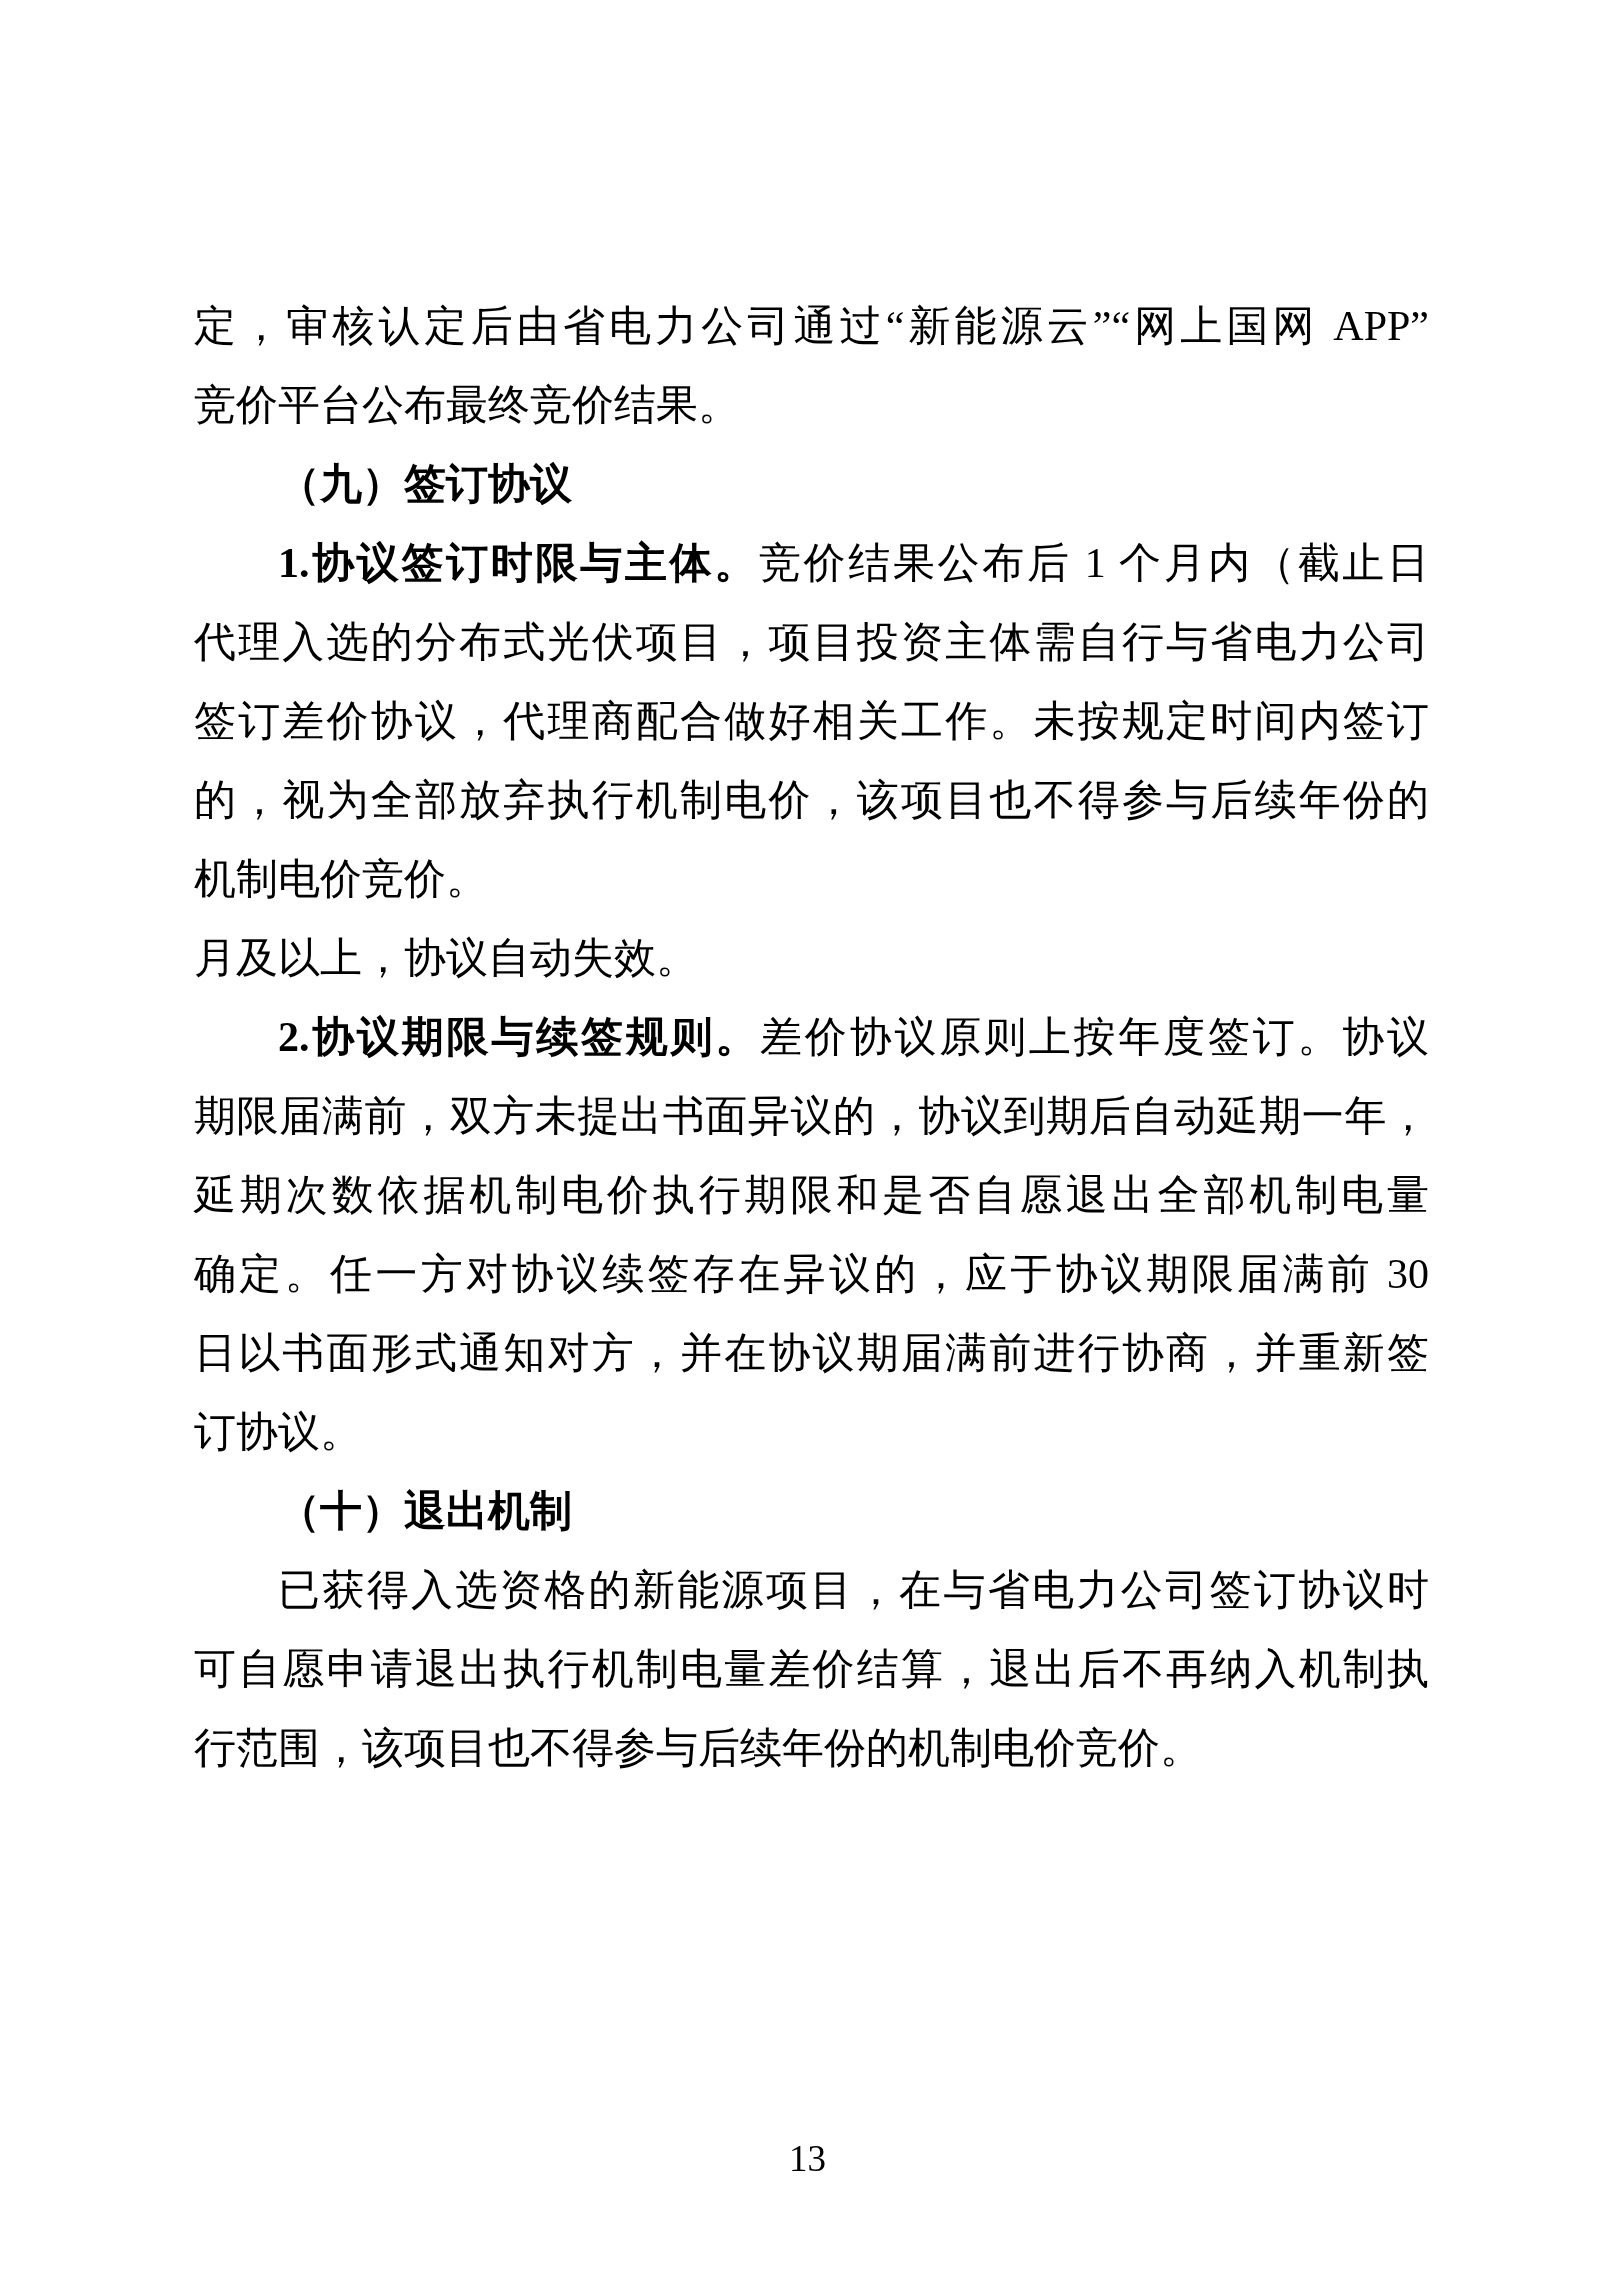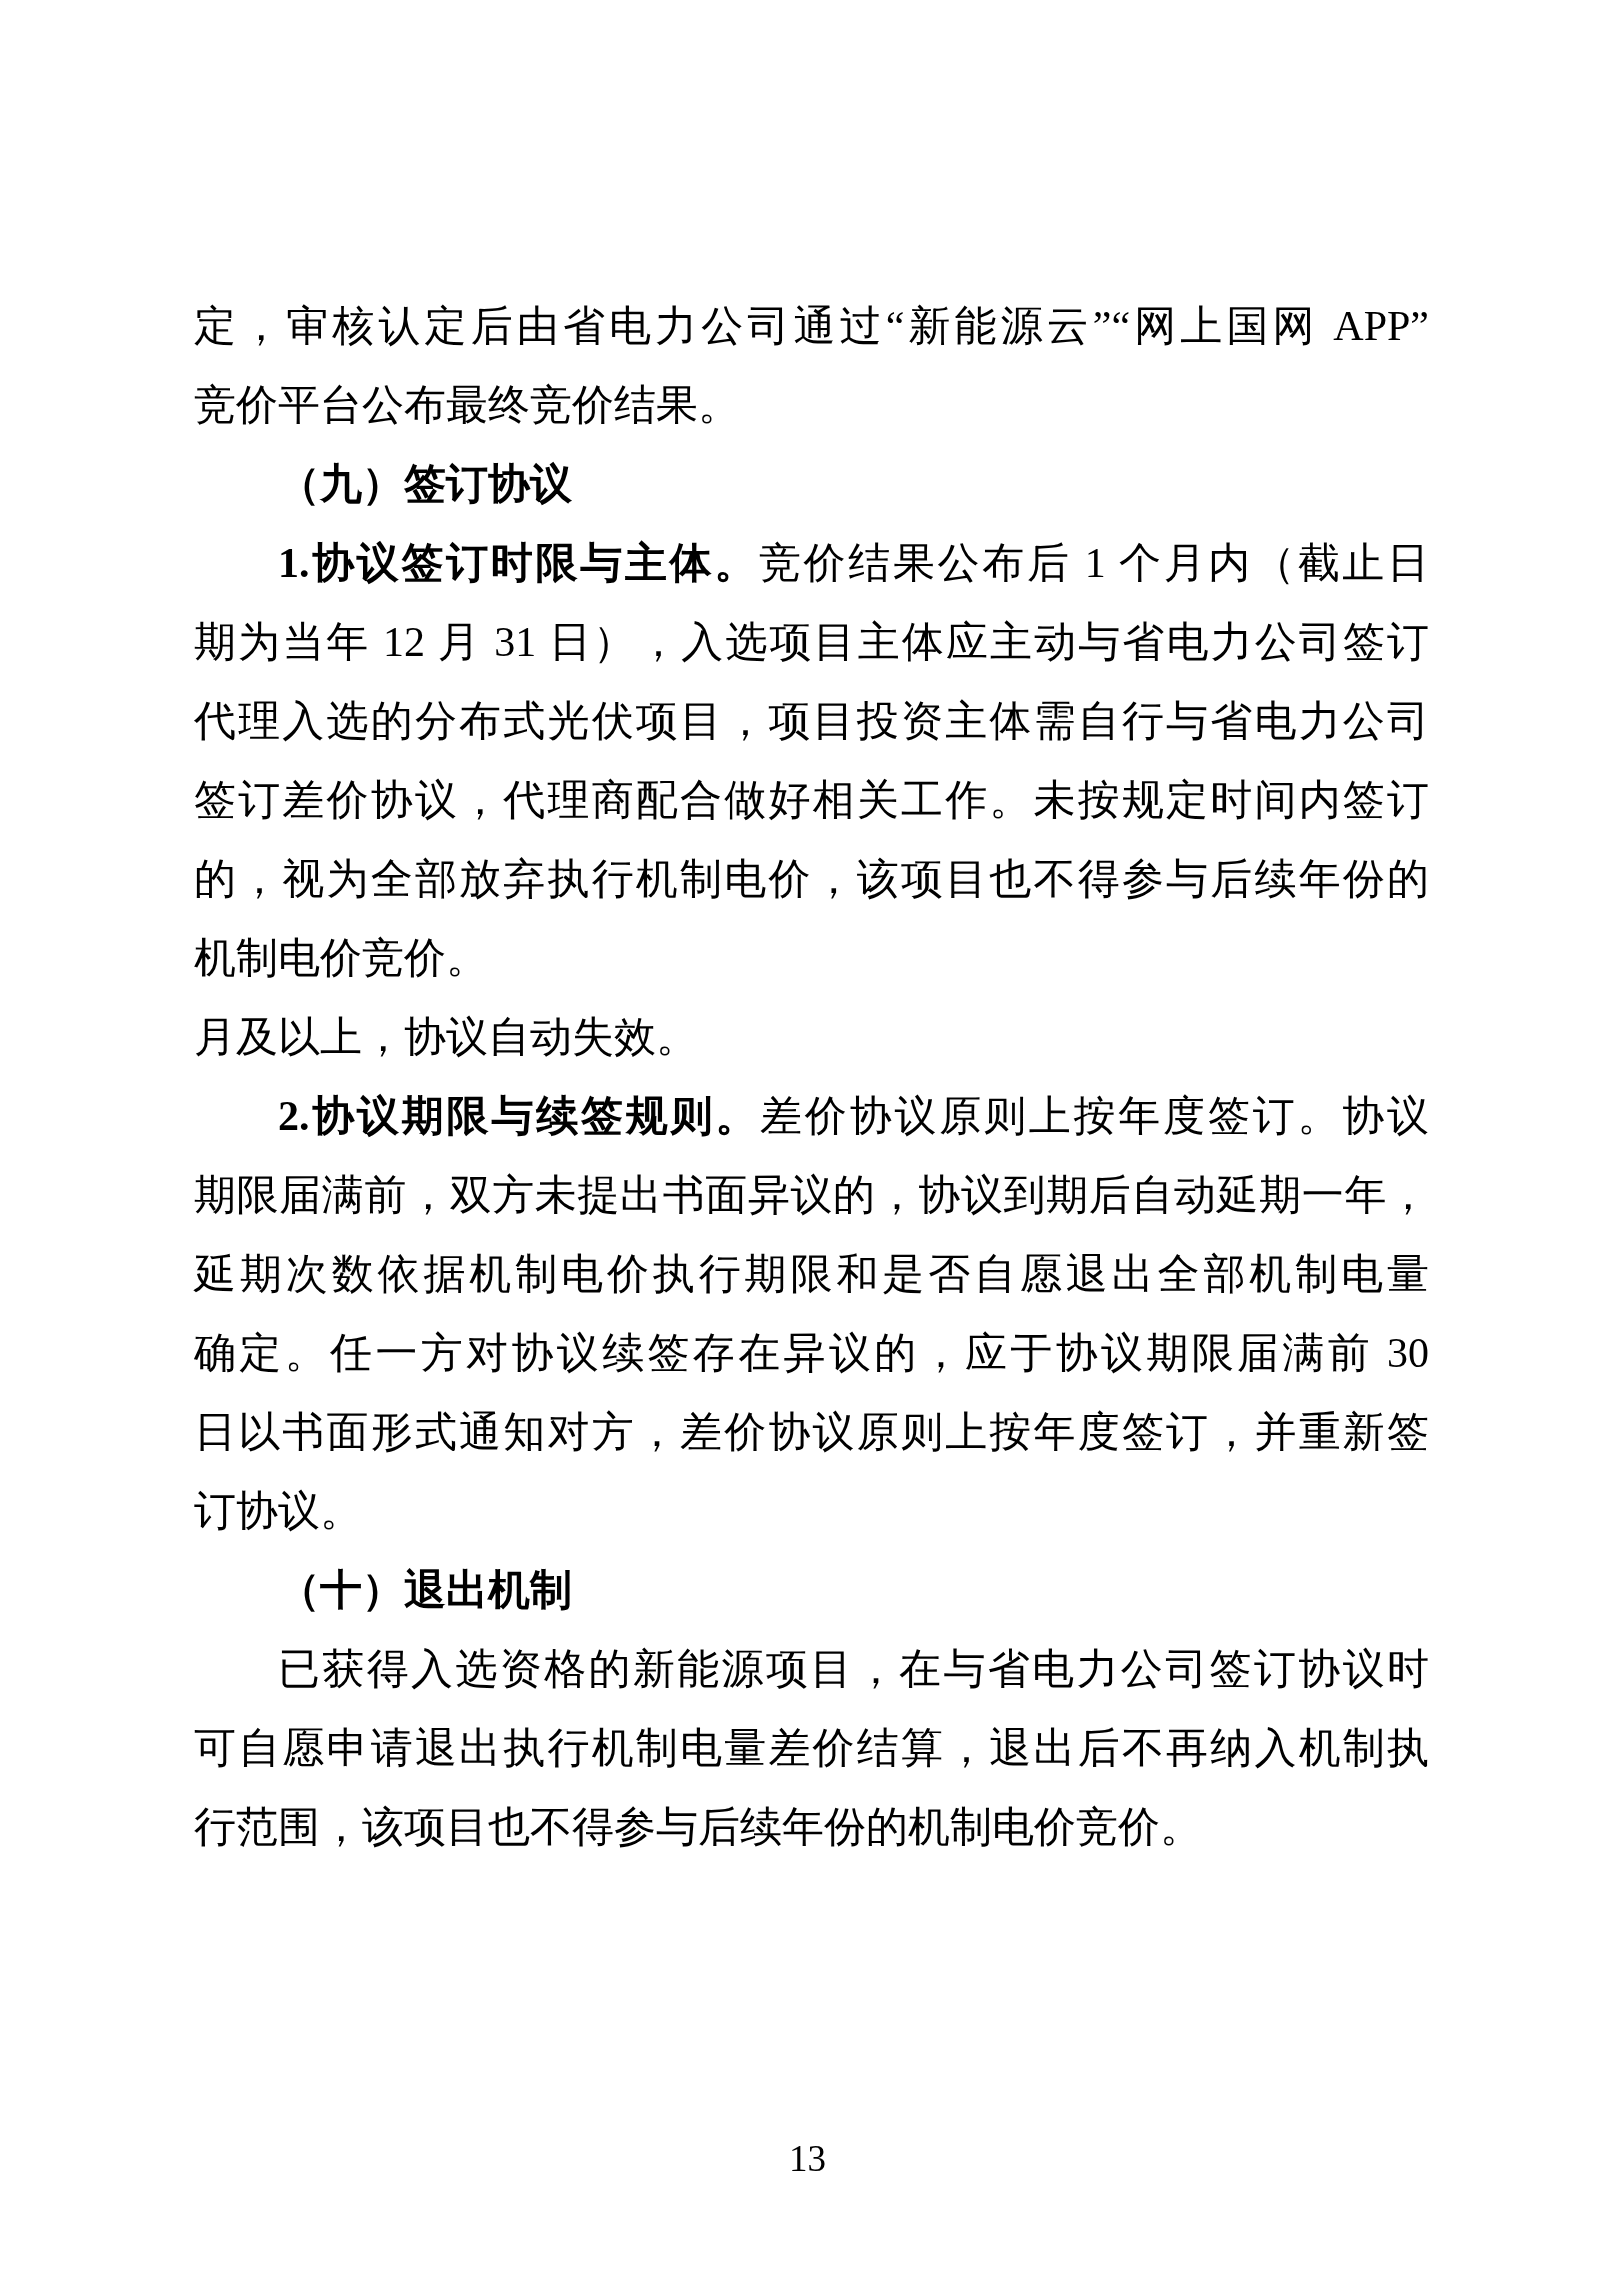--- a/index.html
+++ b/index.html
@@ -54,31 +54,30 @@
 </style>
 </head>
 <body>
 
 <div class="page">
   <div class="content">
       <div class="line fill"><span class="seg">定，审核认定后由省电力公司通过“新能源云”“网上国网 APP”</span></div>
       <div class="line"><span class="seg">竞价平台公布最终竞价结果。</span></div>
       <div class="line indent heading"><span class="seg bold">（九）签订协议</span></div>
       <div class="line fill indent"><span class="seg bold">1.协议签订时限与主体。</span><span class="seg">竞价结果公布后 1 个月内（截止日</span></div>
-      <div class="line fill"><span class="seg">期为当年 12 月 31 日），入选项目主体应主动与省电力公司签订</span></div>
       <div class="line fill"><span class="seg">代理入选的分布式光伏项目，项目投资主体需自行与省电力公司</span></div>
       <div class="line fill"><span class="seg">签订差价协议，代理商配合做好相关工作。未按规定时间内签订</span></div>
       <div class="line fill"><span class="seg">的，视为全部放弃执行机制电价，该项目也不得参与后续年份的</span></div>
       <div class="line"><span class="seg">机制电价竞价。</span></div>
       <div class="line"><span class="seg">月及以上，协议自动失效。</span></div>
       <div class="line fill indent"><span class="seg bold">2.协议期限与续签规则。</span><span class="seg">差价协议原则上按年度签订。协议</span></div>
       <div class="line fill"><span class="seg">期限届满前，双方未提出书面异议的，协议到期后自动延期一年，</span></div>
       <div class="line fill"><span class="seg">延期次数依据机制电价执行期限和是否自愿退出全部机制电量</span></div>
       <div class="line fill"><span class="seg">确定。任一方对协议续签存在异议的，应于协议期限届满前 30</span></div>
-      <div class="line fill"><span class="seg">日以书面形式通知对方，差价协议原则上按年度签订，并重新签</span></div>
+      <div class="line fill"><span class="seg">日以书面形式通知对方，并在协议期届满前进行协商，并重新签</span></div>
       <div class="line"><span class="seg">订协议。</span></div>
       <div class="line indent heading"><span class="seg bold">（十）退出机制</span></div>
       <div class="line fill indent"><span class="seg">已获得入选资格的新能源项目，在与省电力公司签订协议时</span></div>
       <div class="line fill"><span class="seg">可自愿申请退出执行机制电量差价结算，退出后不再纳入机制执</span></div>
       <div class="line"><span class="seg">行范围，该项目也不得参与后续年份的机制电价竞价。</span></div>
     </div>
   <div class="footer">13</div>
 </div>
 
 

